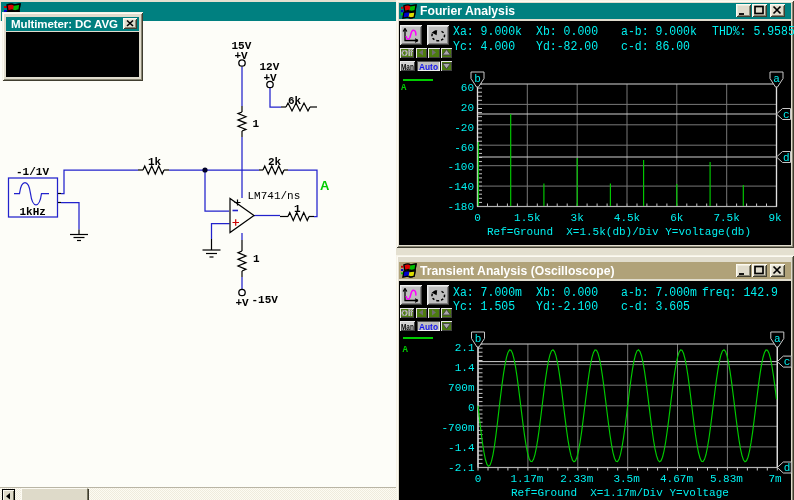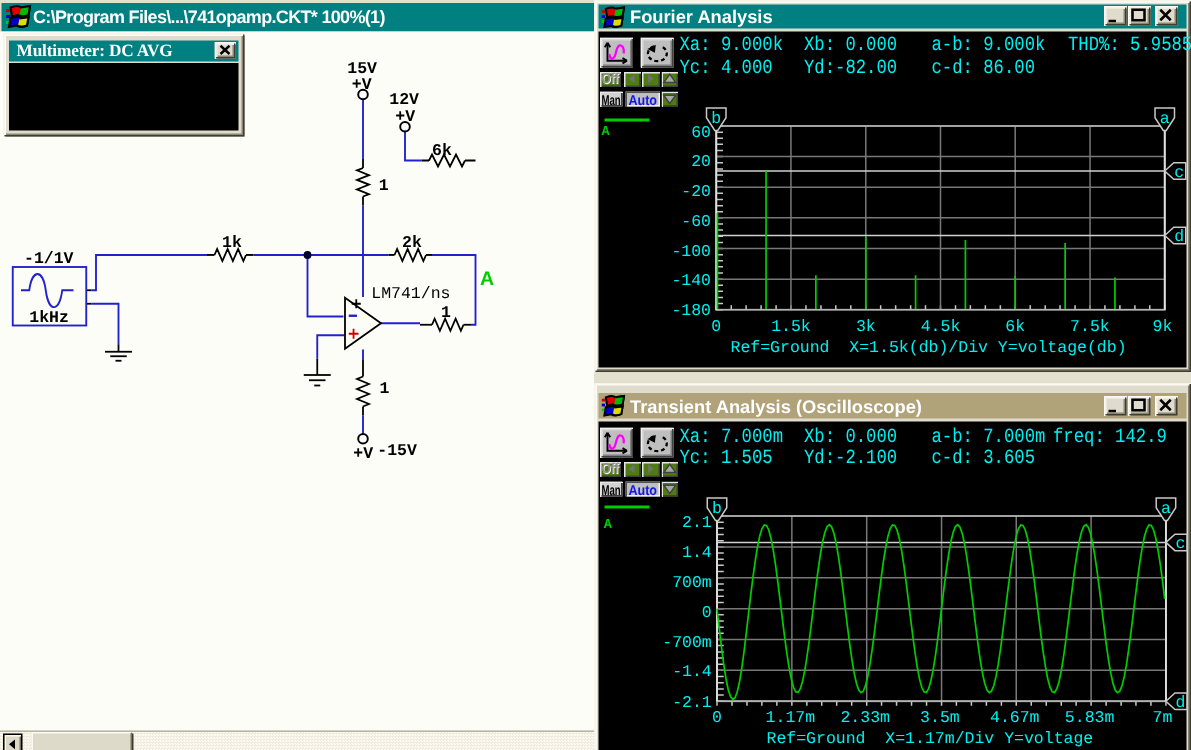--- a/index.html
+++ b/index.html
@@ -30,21 +30,20 @@
     <div class="bar"></div>
  <svg class="abs" style="left:4px;top:3px" width="17" height="17" viewBox="0 0 17 17">
   <rect x="0" y="3" width="3" height="2" fill="#c00"></rect>
       <rect x="0" y="7" width="3" height="2" fill="#00c"></rect>
       <rect x="0" y="11" width="3" height="2" fill="#0c0"></rect>
   <path d="M3 2 Q8 0 10 2 L16 1 L15 7 Q10 9 8 7 L4 8 Z" fill="#d00" stroke="#000" stroke-width="1.4"></path>
   <path d="M10 2 L16 1 L15 7 Q11 8.5 9 7.3" fill="#0b0" stroke="#000" stroke-width="1.4"></path>
   <path d="M3 9 L8 8 Q10 10 15 8.5 L14 14 Q9 16 7 14 L2 15 Z" fill="#00c" stroke="#000" stroke-width="1.4"></path>
   <path d="M9 9.3 L15 8.5 L14 14 Q10 15.5 8 14" fill="#dd0" stroke="#000" stroke-width="1.4"></path>
  </svg>
- <div class="txt">C:\Program Files\...\741opamp.CKT* 100%(1)</div>
 </div>
 <div class="abs" id="mainclient"></div>
 <div class="abs" id="mainhsb">
   <div class="arrowbtn">
       <svg width="11" height="12" viewBox="0 0 11 12" style="display:block">
         <path d="M7 3 L7 9.5 L3 6.2 Z" fill="#000"></path>
       </svg>
     </div>
   <div class="thumb"></div>
 </div>
@@ -131,21 +130,21 @@
   <text x="252.5" y="126.5">1</text>
   <text x="294" y="211.5">1</text>
   <text x="253" y="262">1</text>
   <text x="247.5" y="198.5" font-weight="normal">LM741/ns</text>
   <text x="235.5" y="305.5">+V</text>
   <text x="251.5" y="303">-15V</text>
  </g>
  <text x="320" y="190" font-family="Liberation Sans, sans-serif" font-size="13px" font-weight="bold" fill="#00cc00">A</text>
 </svg>
 
-<div class="abs win" style="left:2px;top:22px;width:161px;height:69px;font-family:Liberation Serif, serif;">
+<div class="abs win" style="left:2px;top:12px;width:141px;height:69px;">
   <div class="tbar" style="left:4px;top:5px;right:4px;height:14px;">
     <div class="ttext" style="left:5px;top:0.5px;font-size:11.5px;letter-spacing:-0.1px;">Multimeter: DC AVG</div>
     <div class="wbtn" style="right:2px;top:1px;width:14px;height:11px;">
       <svg width="14" height="11" viewBox="0 0 14 11">
           <path d="M4 2.5 L10 8 M10 2.5 L4 8" stroke="#000" stroke-width="1.6"></path>
         </svg>
     </div>
   </div>
   <div class="abs" style="left:4px;top:20px;right:4px;bottom:4px;background:#000;"></div>
 </div>

